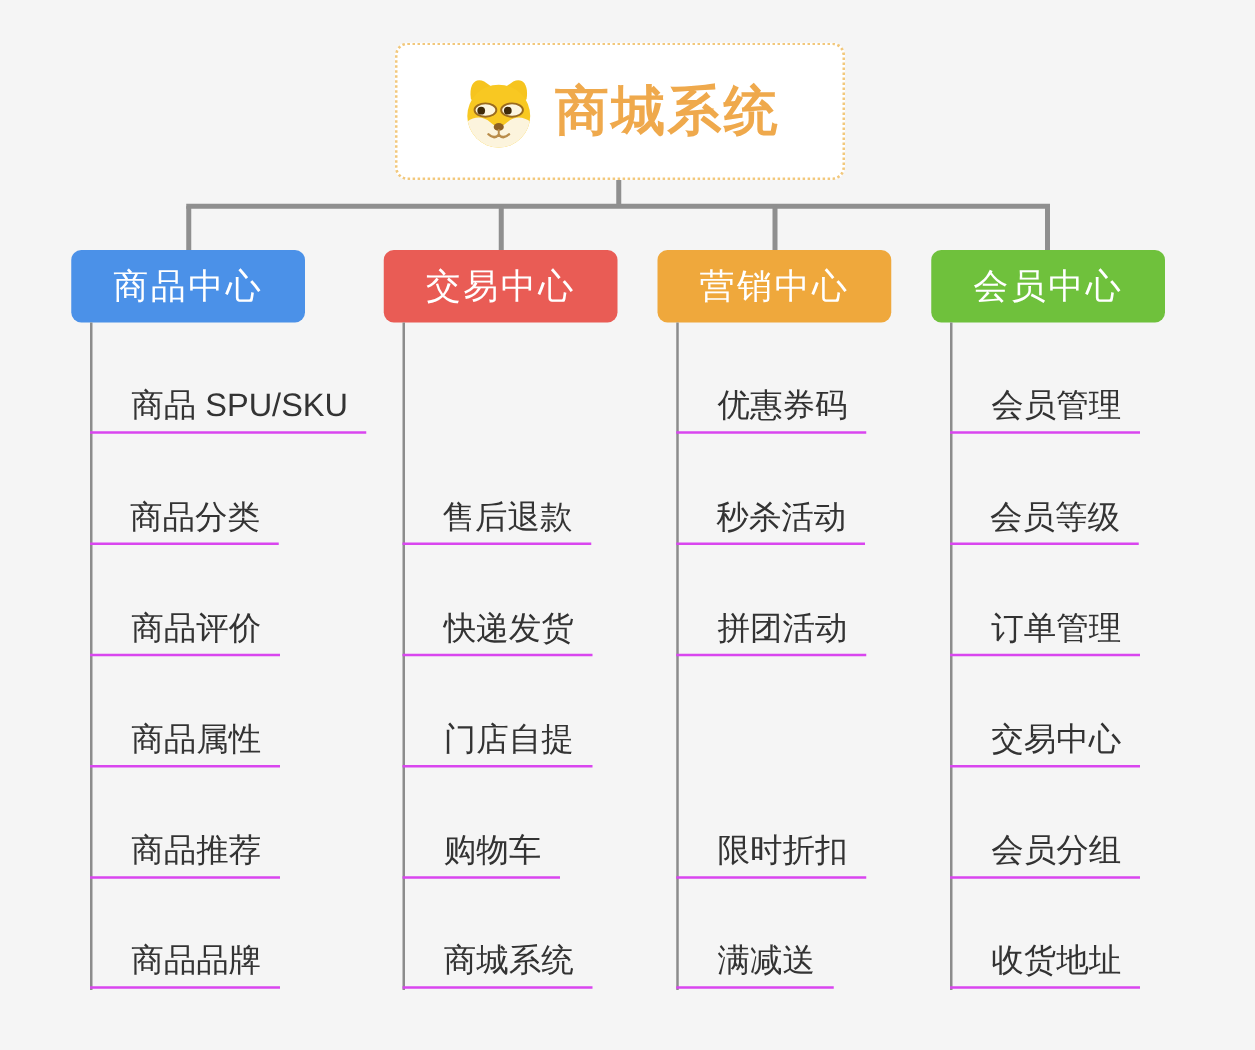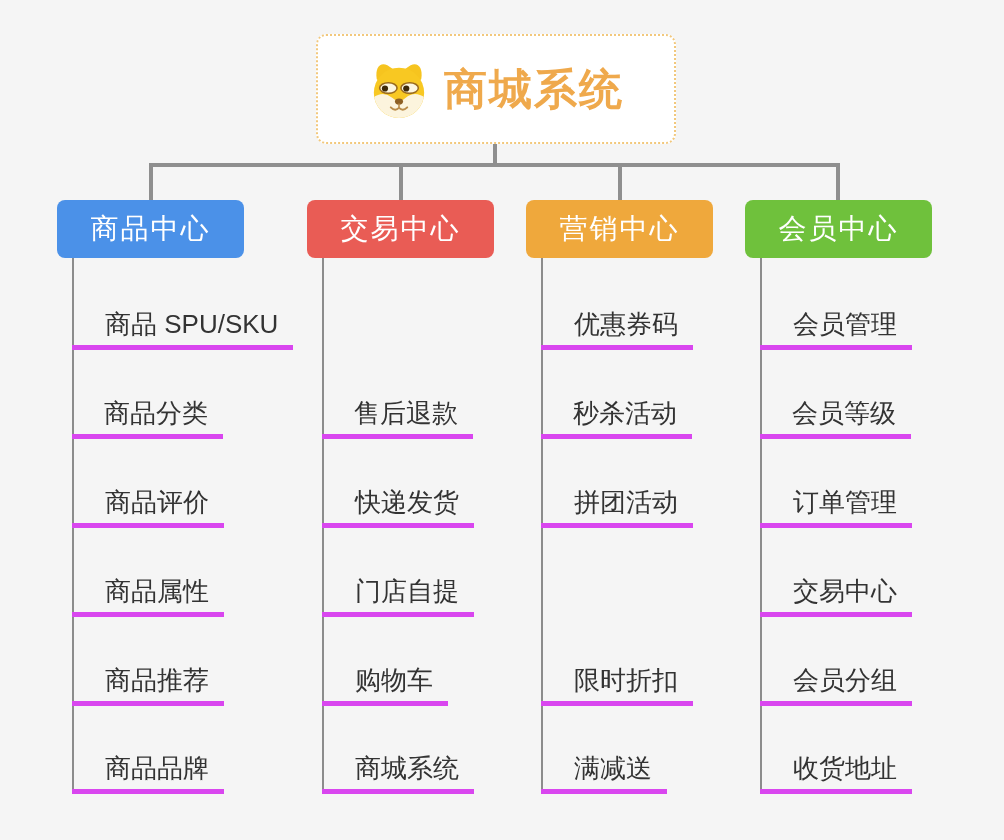--- a/index.html
+++ b/index.html
@@ -55,21 +55,21 @@
     width:2px; height:534px;
     background:#8c8c8c;
   }
   .leaf {
     position:absolute; left:15px;
     width:max-content;
     white-space:nowrap;
     font-size:26px; color:#333333;
     line-height:1.2;
     padding:0 15px 5px 33px;
-    border-bottom:5px solid #d946ef;
+    border-bottom:2px solid #d946ef;
   }
   .leaf-0 { top:109px; } .leaf-1 { top:198px;padding-left:32px; }
   .leaf-2 { top:287px; } .leaf-3 { top:376px; }
   .leaf-4 { top:465px; } .leaf-5 { top:553px; }
 </style>
 </head>
 <body>
 
 <div class="canvas">
 

